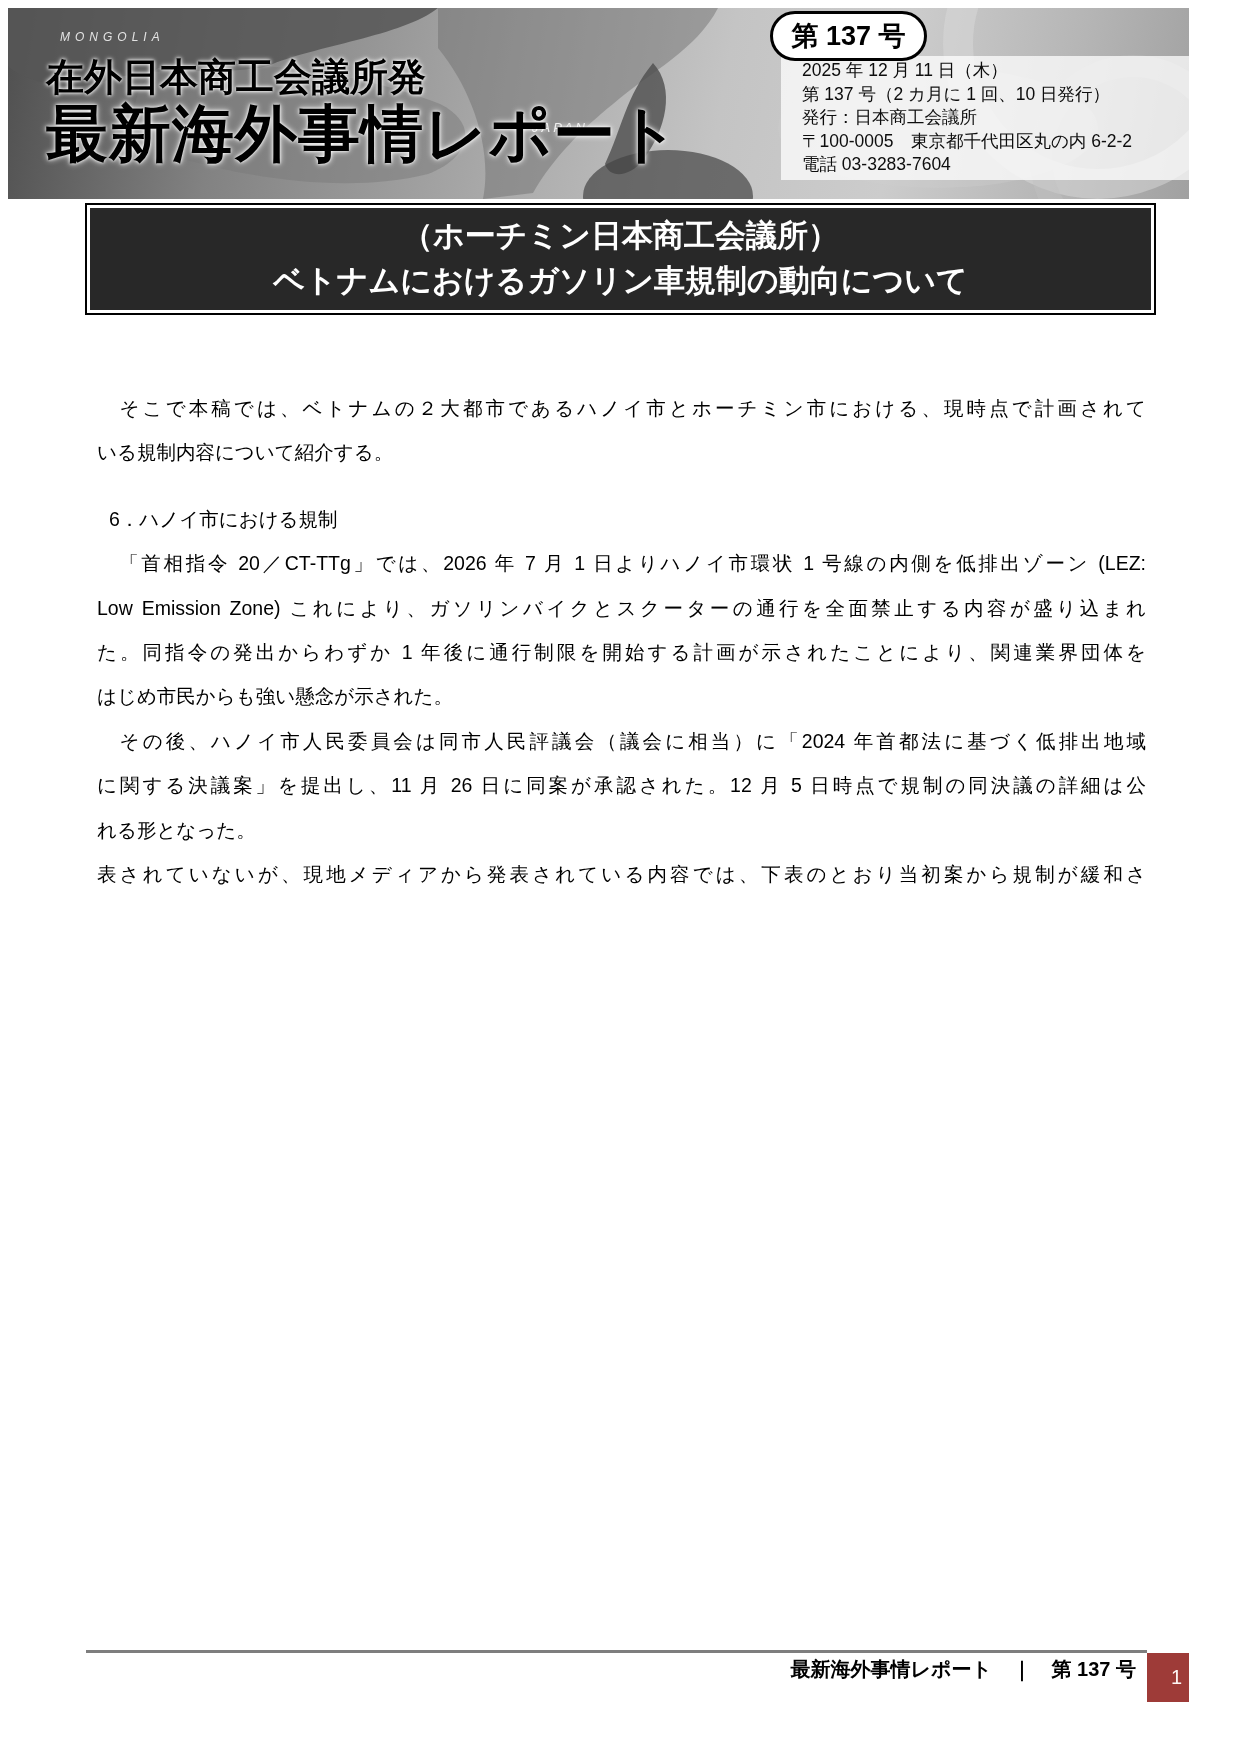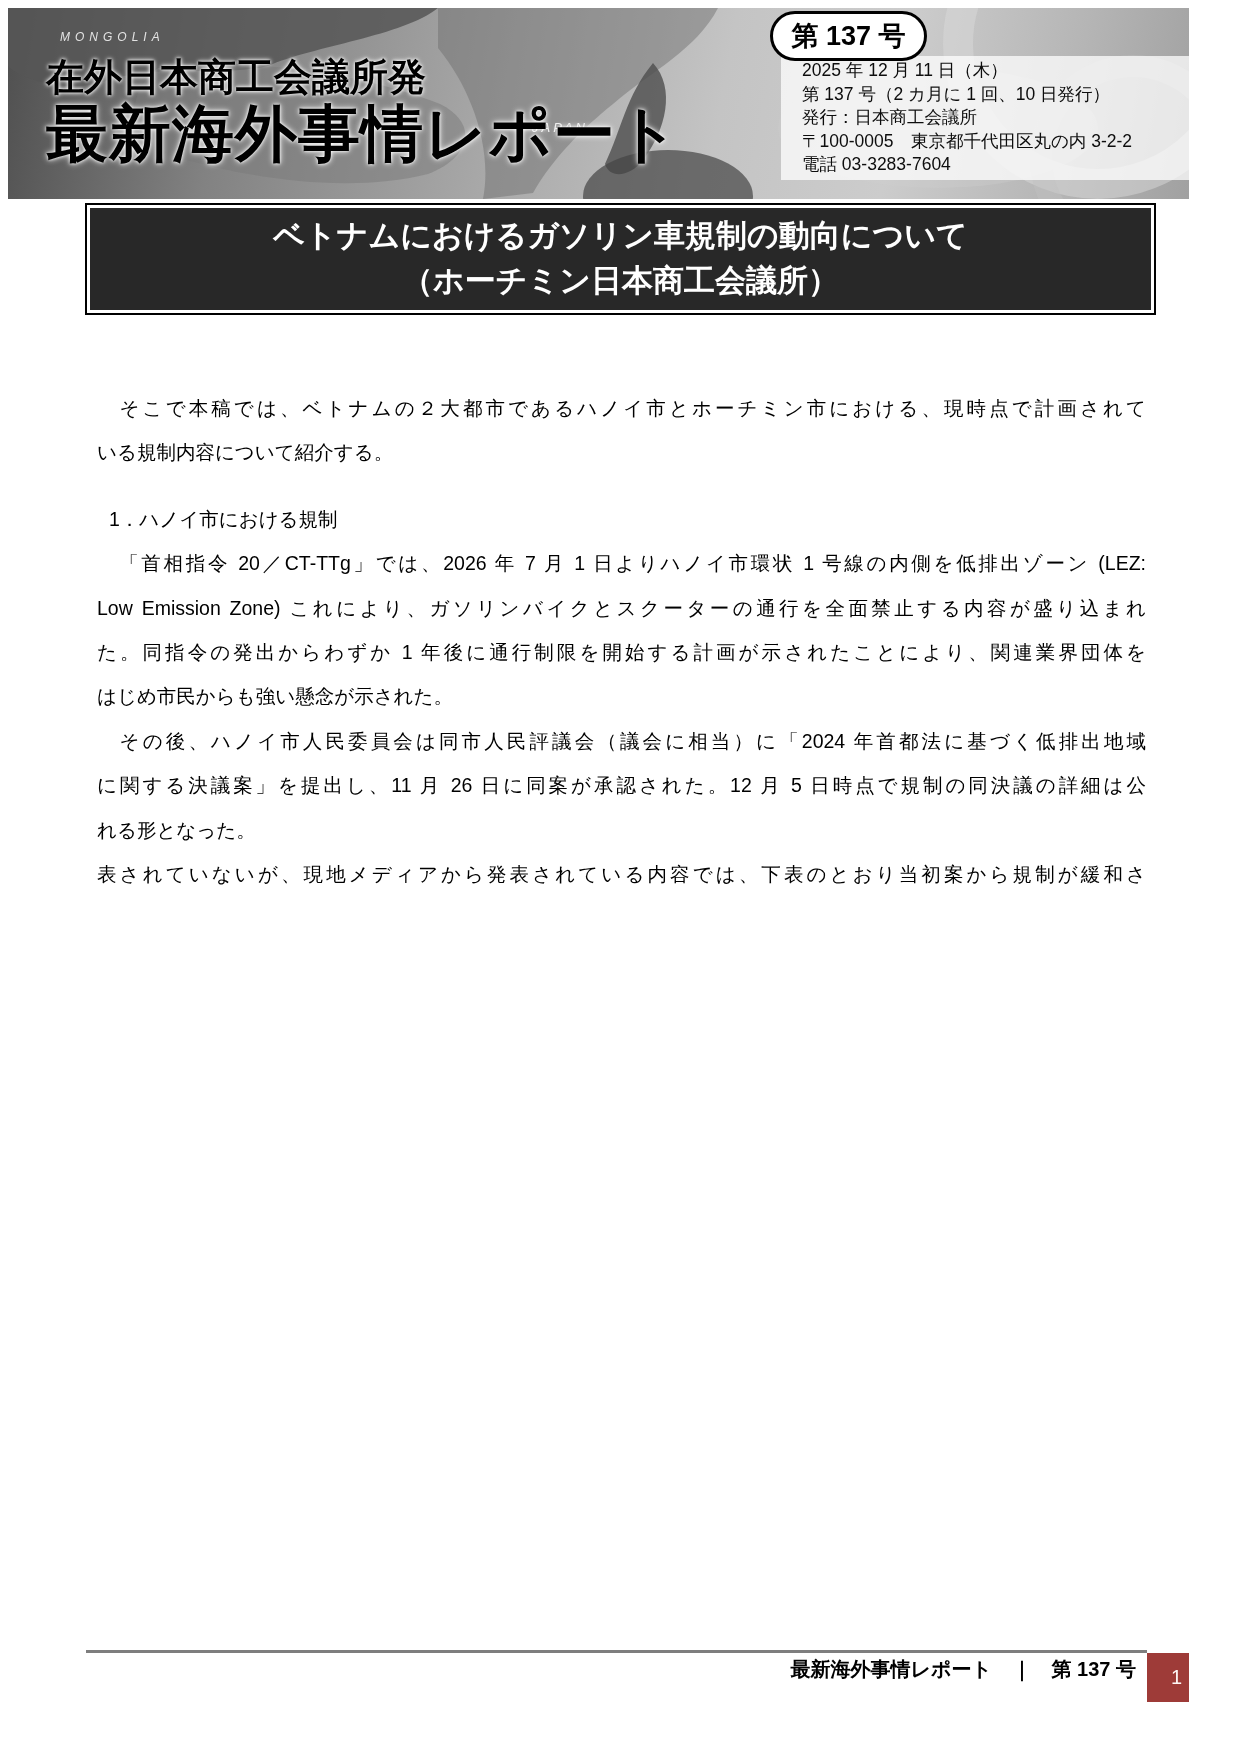--- a/index.html
+++ b/index.html
@@ -89,38 +89,38 @@
     <div class="kicker">在外日本商工会議所発</div>
     <div class="masthead">最新海外事情レポート</div>
   </div>
 
   <div class="issue-badge">第 137 号</div>
 
   <div class="pub-info">
     <div>2025 年 12 月 11 日（木）</div>
     <div>第 137 号（2 カ月に 1 回、10 日発行）</div>
     <div>発行：日本商工会議所</div>
-    <div>〒100-0005　東京都千代田区丸の内 3-2-2</div>
+    <div>〒100-0005　東京都千代田区丸の内 6-2-2</div>
     <div>電話 03-3283-7604</div>
   </div>
 
   <div class="title-box">
     <div class="title-box-inner">
+      <div class="title-line">（ホーチミン日本商工会議所）</div>
       <div class="title-line">ベトナムにおけるガソリン車規制の動向について</div>
-      <div class="title-line">（ホーチミン日本商工会議所）</div>
     </div>
   </div>
 
   <div class="article">
       <div class="para">
         <div class="line">　そこで本稿では、ベトナムの２大都市であるハノイ市とホーチミン市における、現時点で計画されて</div>
         <div class="line final">いる規制内容について紹介する。</div>
       </div>
       <div class="spacer"></div>
-      <div class="heading">1．ハノイ市における規制</div>
+      <div class="heading">6．ハノイ市における規制</div>
       <div class="para">
         <div class="line">　「首相指令 20／CT-TTg」では、2026 年 7 月 1 日よりハノイ市環状 1 号線の内側を低排出ゾーン (LEZ:</div>
         <div class="line">Low Emission Zone) これにより、ガソリンバイクとスクーターの通行を全面禁止する内容が盛り込まれ</div>
         <div class="line">た。同指令の発出からわずか 1 年後に通行制限を開始する計画が示されたことにより、関連業界団体を</div>
         <div class="line final">はじめ市民からも強い懸念が示された。</div>
       </div>
       <div class="para">
         <div class="line">　その後、ハノイ市人民委員会は同市人民評議会（議会に相当）に「2024 年首都法に基づく低排出地域</div>
         <div class="line">に関する決議案」を提出し、11 月 26 日に同案が承認された。12 月 5 日時点で規制の同決議の詳細は公</div>
         <div class="line final">れる形となった。</div>

